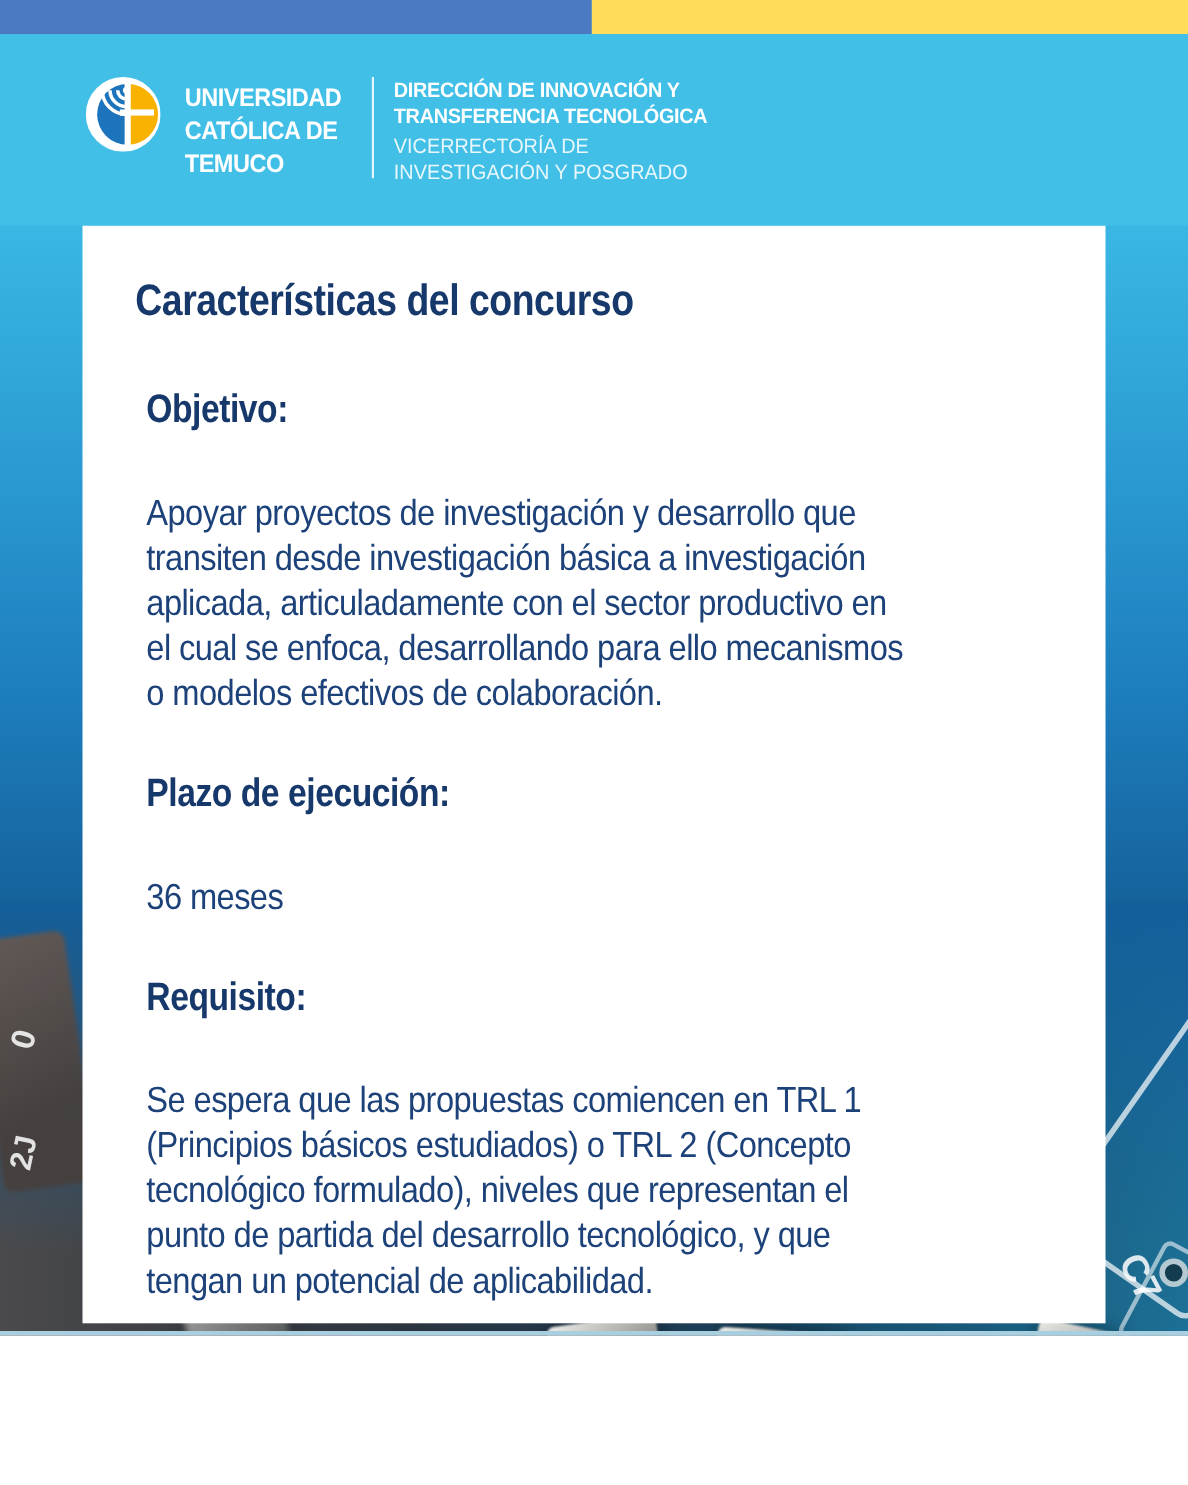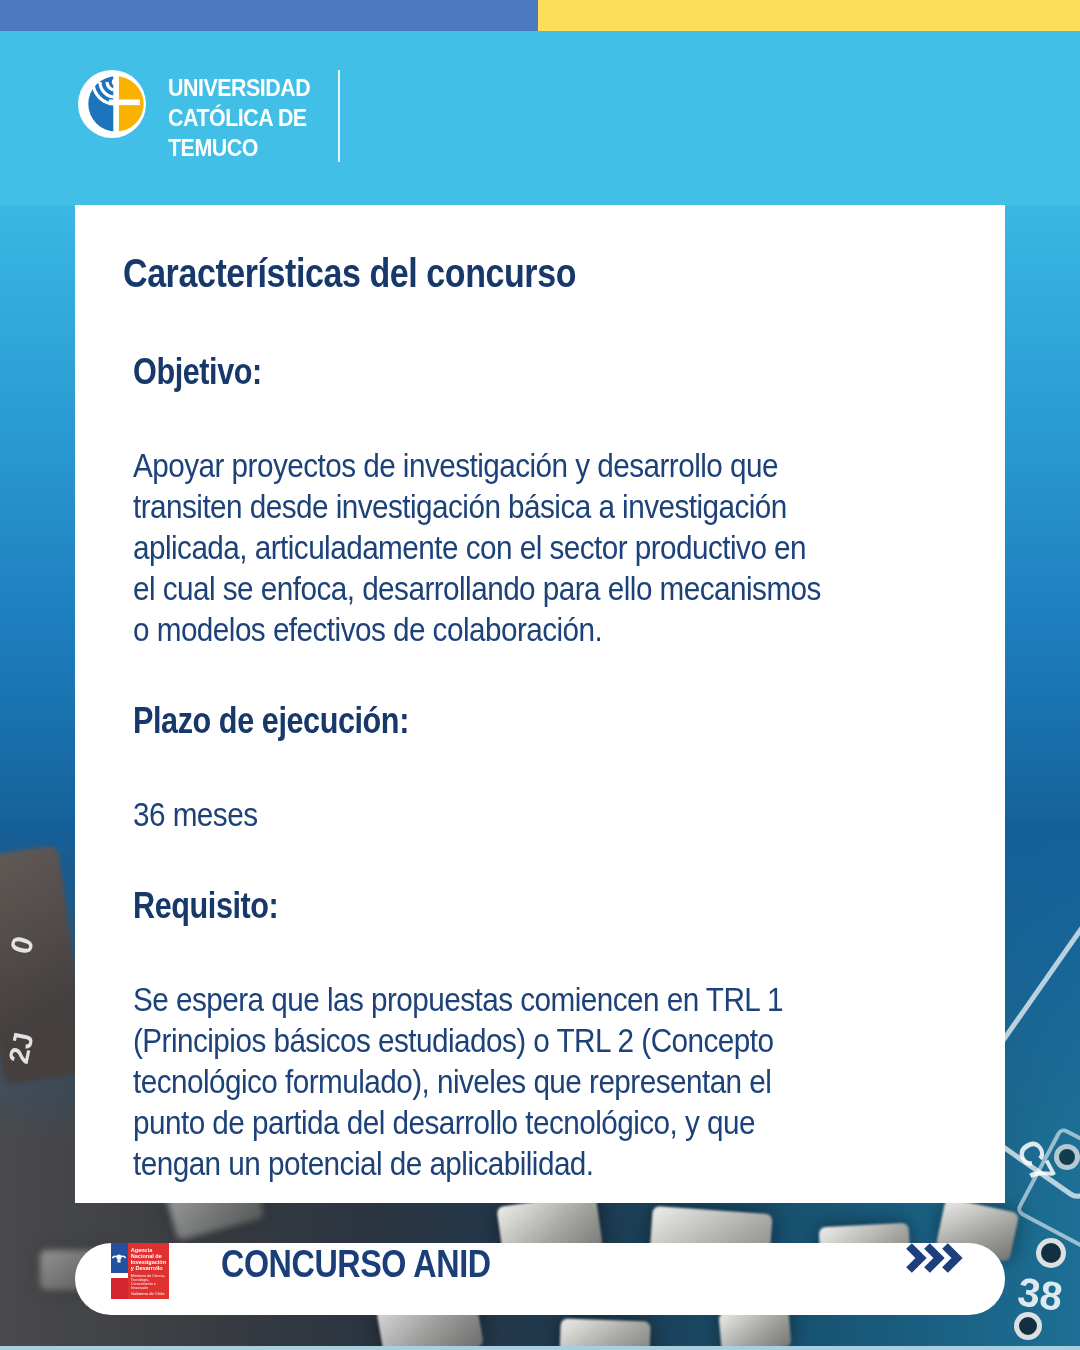--- a/index.html
+++ b/index.html
@@ -1,17 +1,17 @@
 <!DOCTYPE html>
 <html><head>
 <meta charset="utf-8">
 <style>
   html,body{margin:0;padding:0;}
   .page{
-    position:relative;width:1080px;height:1350px;overflow:hidden;
+    position:relative;width:1080px;height:1214px;overflow:hidden;
     font-family:"Liberation Sans",sans-serif;
     background:linear-gradient(180deg,#3ab8e4 200px,#2a9ad2 430px,#1d7cbc 640px,#156199 830px,#114f80 1000px,#0e4066 1150px);
   }
   
   .top-stripe{position:absolute;top:0;left:0;width:1080px;height:31px;z-index:3;}
   .stripe-blue{position:absolute;left:0;top:0;width:538px;height:31px;background:#4C7AC2;}
   .stripe-yellow{position:absolute;left:538px;top:0;width:542px;height:31px;background:#FEDD5B;}
   
   .header{position:absolute;top:31px;left:0;width:1080px;height:174px;background:#41BFE7;z-index:3;}
   .uct-logo{position:absolute;left:78px;top:39px;width:68px;height:68px;}
@@ -123,20 +123,26 @@
           <path d="M22 12 A15 15 0 0 0 37 27"></path>
           <path d="M15 12 A22 22 0 0 0 37 34"></path>
         </g>
         <circle cx="37" cy="12" r="3.2" fill="#ffffff"></circle>
       </svg>
     </div>
     <div class="uni-name">UNIVERSIDAD
 CATÓLICA DE
 TEMUCO</div>
     <div class="header-divider"></div>
+    <div class="dept-block">
+      <div class="dept-bold">DIRECCIÓN DE INNOVACIÓN Y
+TRANSFERENCIA TECNOLÓGICA</div>
+      <div class="dept-light">VICERRECTORÍA DE
+INVESTIGACIÓN Y POSGRADO</div>
+    </div>
   </div>
 
   <div class="photo">
     <div class="photo-fade"></div>
     <div class="chip"></div>
     <div class="trace trace-1"></div>
     <div class="trace trace-2"></div>
     <div class="component cmp-1"></div>
     <div class="component cmp-2"></div>
     <div class="component cmp-3"></div>

